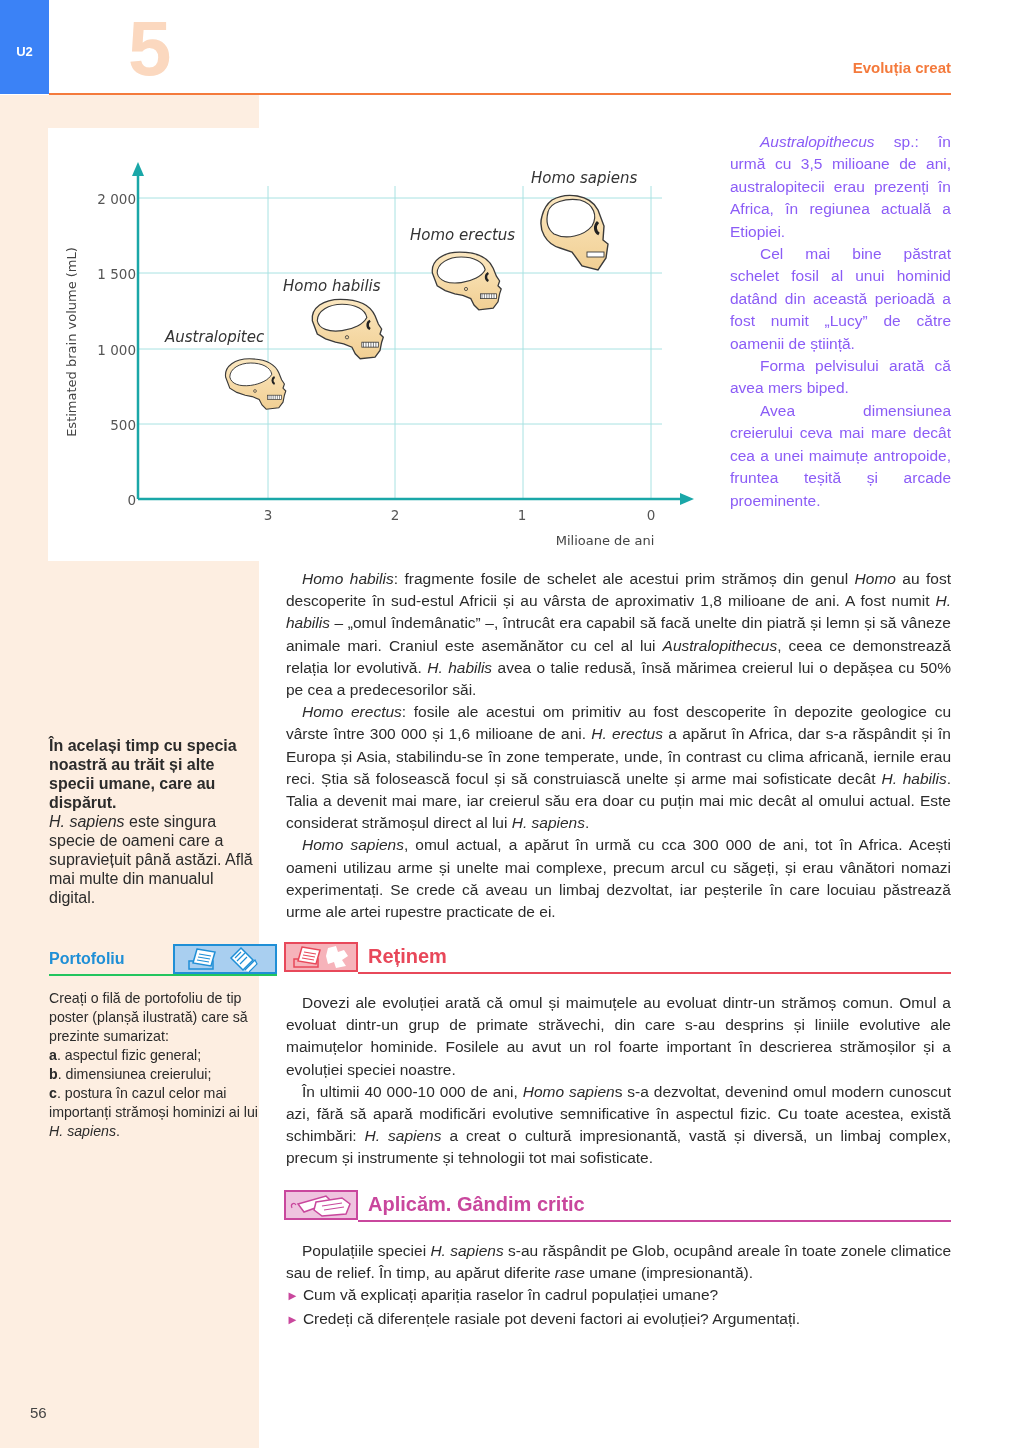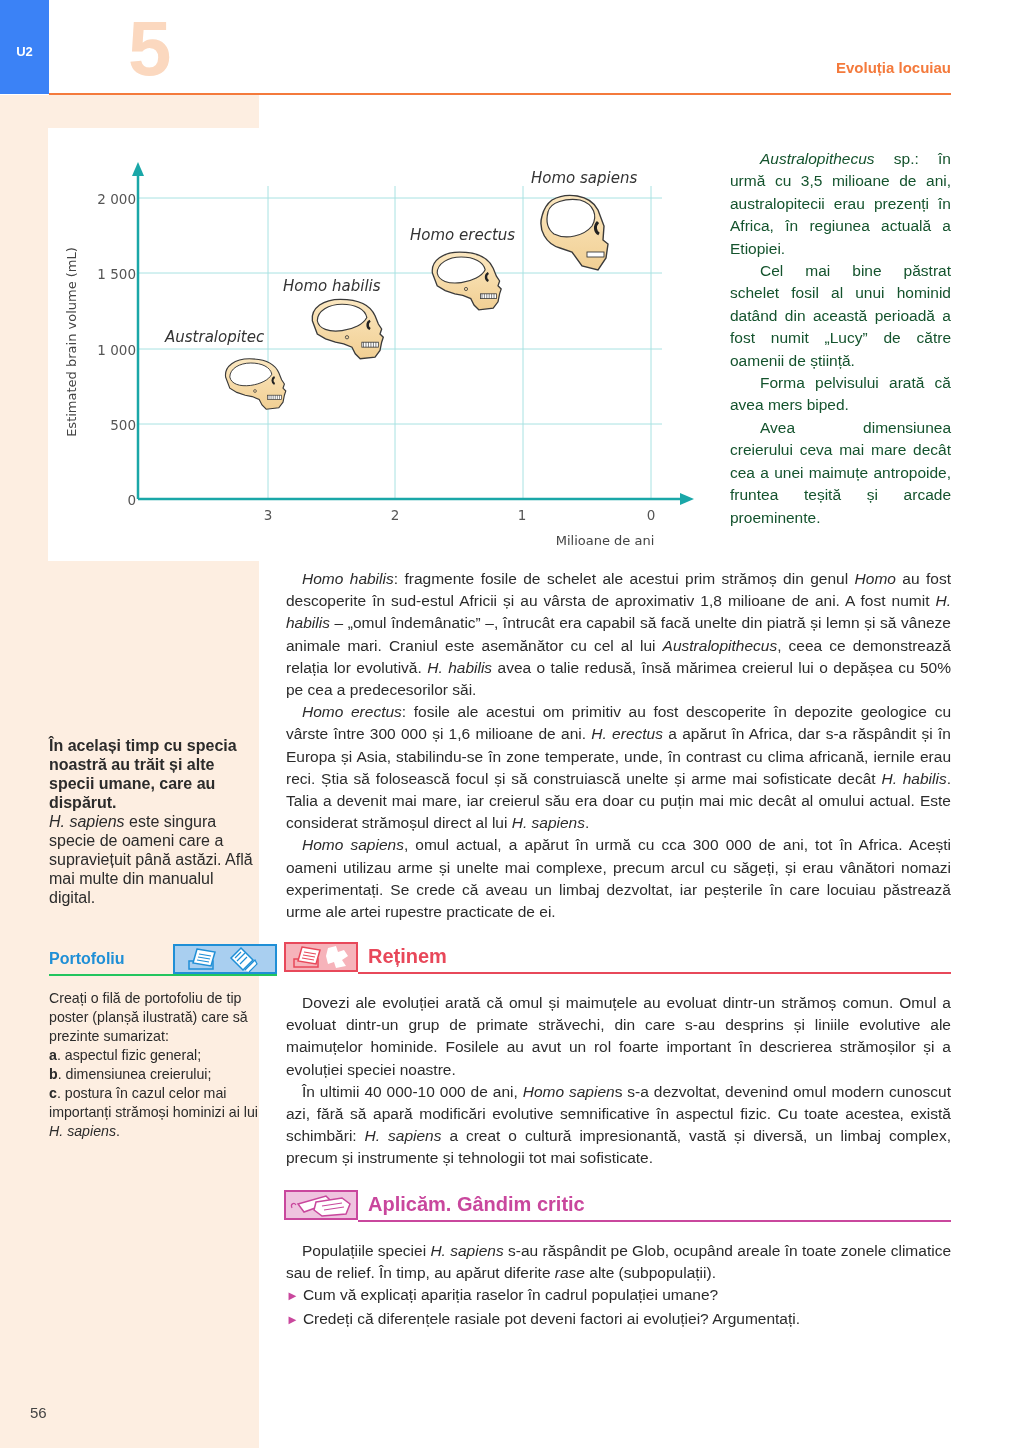--- a/index.html
+++ b/index.html
@@ -10,21 +10,21 @@
   .chart-panel { position: absolute; left: 48px; top: 128px; width: 652px; height: 433px; background: #ffffff; }
   .unit-tab { position: absolute; left: 0; top: 0; width: 49px; height: 94px; background: #3b82f6; }
   .unit-tab span { position: absolute; left: 0; width: 49px; top: 44px; text-align: center; color: #fff; font-weight: bold; font-size: 13px; font-family: "Liberation Sans", sans-serif; }
   .chapter-num { position: absolute; left: 128px; top: 8px; font-size: 78px; font-weight: bold; color: #fbd8bf; font-family: "Liberation Sans", sans-serif; line-height: 80px; }
   .header-rule { position: absolute; left: 49px; top: 93px; width: 902px; height: 2px; background: #f47a3c; }
   .header-title { position: absolute; right: 73px; top: 59px; font-size: 15px; font-weight: bold; color: #f47a3c; font-family: "Liberation Sans", sans-serif; }
 
   .chart-svg { position: absolute; left: 0; top: 0; }
   .chart-svg text { font-family: "DejaVu Sans", sans-serif; }
 
-  .aside-text { position: absolute; left: 730px; top: 148px; width: 221px; font-size: 15.5px; line-height: 22.4px; color: #14532d; font-family: "Liberation Sans", sans-serif; text-align: justify; }
+  .aside-text { position: absolute; left: 730px; top: 131px; width: 221px; font-size: 15.5px; line-height: 22.4px; color: #8b5cf6; font-family: "Liberation Sans", sans-serif; text-align: justify; }
   .aside-text p { text-indent: 30px; }
 
   .body-text { position: absolute; left: 286px; width: 665px; font-size: 15.5px; line-height: 22.2px; color: #2b2b2b; font-family: "Liberation Sans", sans-serif; text-align: justify; }
   .body-text p { text-indent: 16px; }
   .main-para { top: 568px; }
   em { font-style: italic; }
 
   .side-note { position: absolute; left: 49px; top: 736px; width: 210px; font-size: 16px; line-height: 19px; color: #2b2b2b; font-family: "Liberation Sans", sans-serif; }
   .side-note .bold { font-weight: bold; }
 
@@ -56,21 +56,21 @@
 </style>
 </head>
 <body>
 
 <div class="sidebar-bg"></div>
 
 <div class="unit-tab">
     <span>U2</span>
   </div>
 <div class="chapter-num">5</div>
-<div class="header-title">Evoluția locuiau</div>
+<div class="header-title">Evoluția creat</div>
 <div class="header-rule"></div>
 
 <div class="chart-panel">
   <svg class="chart-svg" width="652" height="433" viewBox="48 128 652 433">
     <defs>
       <linearGradient id="bone" x1="0" y1="0" x2="0" y2="1">
         <stop offset="0" stop-color="#fbe7c0"></stop>
         <stop offset="1" stop-color="#f1cf93"></stop>
       </linearGradient>
       <symbol id="skull" viewBox="0 0 100 80">
@@ -199,18 +199,18 @@
       <path d="M6 16 C4 12 8 10 10 13" fill="none" stroke="#c9479d" stroke-width="1.2"></path>
       <path d="M12 12 L40 4 L46 10 L18 20 Z" fill="#fff" stroke="#c9479d" stroke-width="1.5"></path>
       <path d="M30 10 L56 6 L64 12 L60 22 L36 24 L28 18 Z" fill="#fff" stroke="#c9479d" stroke-width="1.5"></path>
       <path d="M36 14 L56 11 M38 18 L58 15" stroke="#c9479d" stroke-width="1.2"></path>
     </svg>
   </div>
   <span class="title">Aplicăm. Gândim critic</span>
   <div class="rule"></div>
 </div>
 <div class="body-text aplicam-text">
-  <p><span>Populațiile speciei </span><em>H. sapiens</em><span> s-au răspândit pe Glob, ocupând areale în toate zonele climatice sau de relief. În timp, au apărut diferite </span><em>rase</em><span> alte (subpopulații).</span></p>
+  <p><span>Populațiile speciei </span><em>H. sapiens</em><span> s-au răspândit pe Glob, ocupând areale în toate zonele climatice sau de relief. În timp, au apărut diferite </span><em>rase</em><span> umane (impresionantă).</span></p>
   <p class="bullet"><span class="tri">►</span><span>Cum vă explicați apariția raselor în cadrul populației umane?</span></p>
   <p class="bullet"><span class="tri">►</span><span>Credeți că diferențele rasiale pot deveni factori ai evoluției? Argumentați.</span></p>
 </div>
 
 <div class="page-num">56</div>
 
 </body></html>

